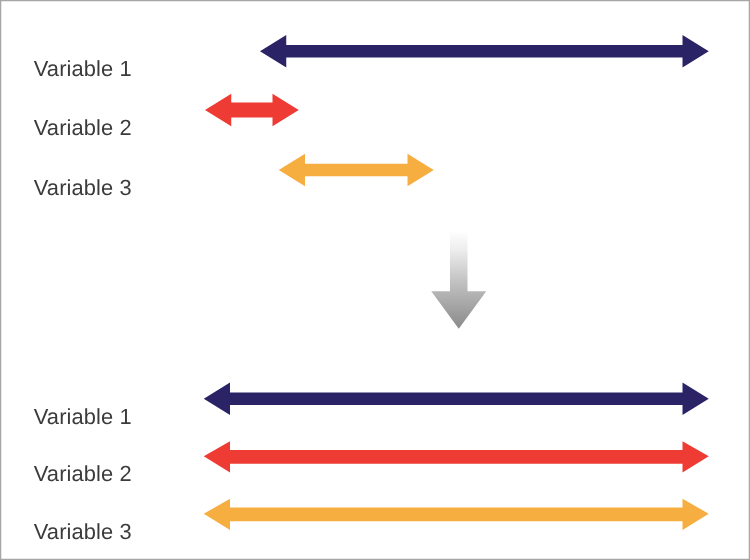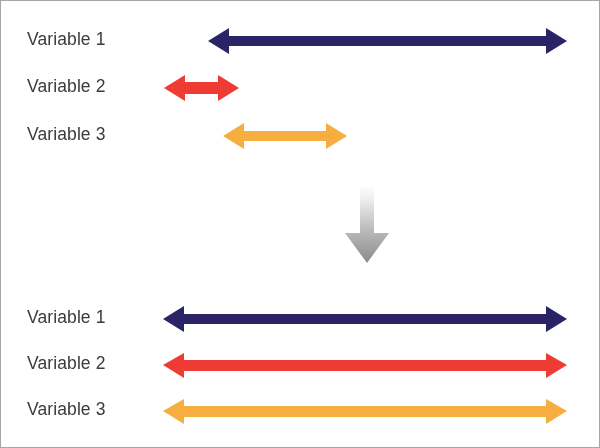--- a/index.html
+++ b/index.html
@@ -28,20 +28,21 @@
     display: block;
   }
   .var-label {
     position: absolute;
     font-size: 17.5px;
     color: #3b3b3b;
     font-family: "Liberation Sans", "DejaVu Sans", sans-serif;
     white-space: nowrap;
     letter-spacing: 0.1px;
     line-height: 1;
+    margin-top: 16px;
   }
   
   .lbl-t1 { left: 26px; top: 30px; }
   .lbl-t2 { left: 26px; top: 77px; }
   .lbl-t3 { left: 26px; top: 125px; }
   
   .lbl-b1 { left: 26px; top: 308px; }
   .lbl-b2 { left: 26px; top: 354px; }
   .lbl-b3 { left: 26px; top: 400px; }
 </style>

